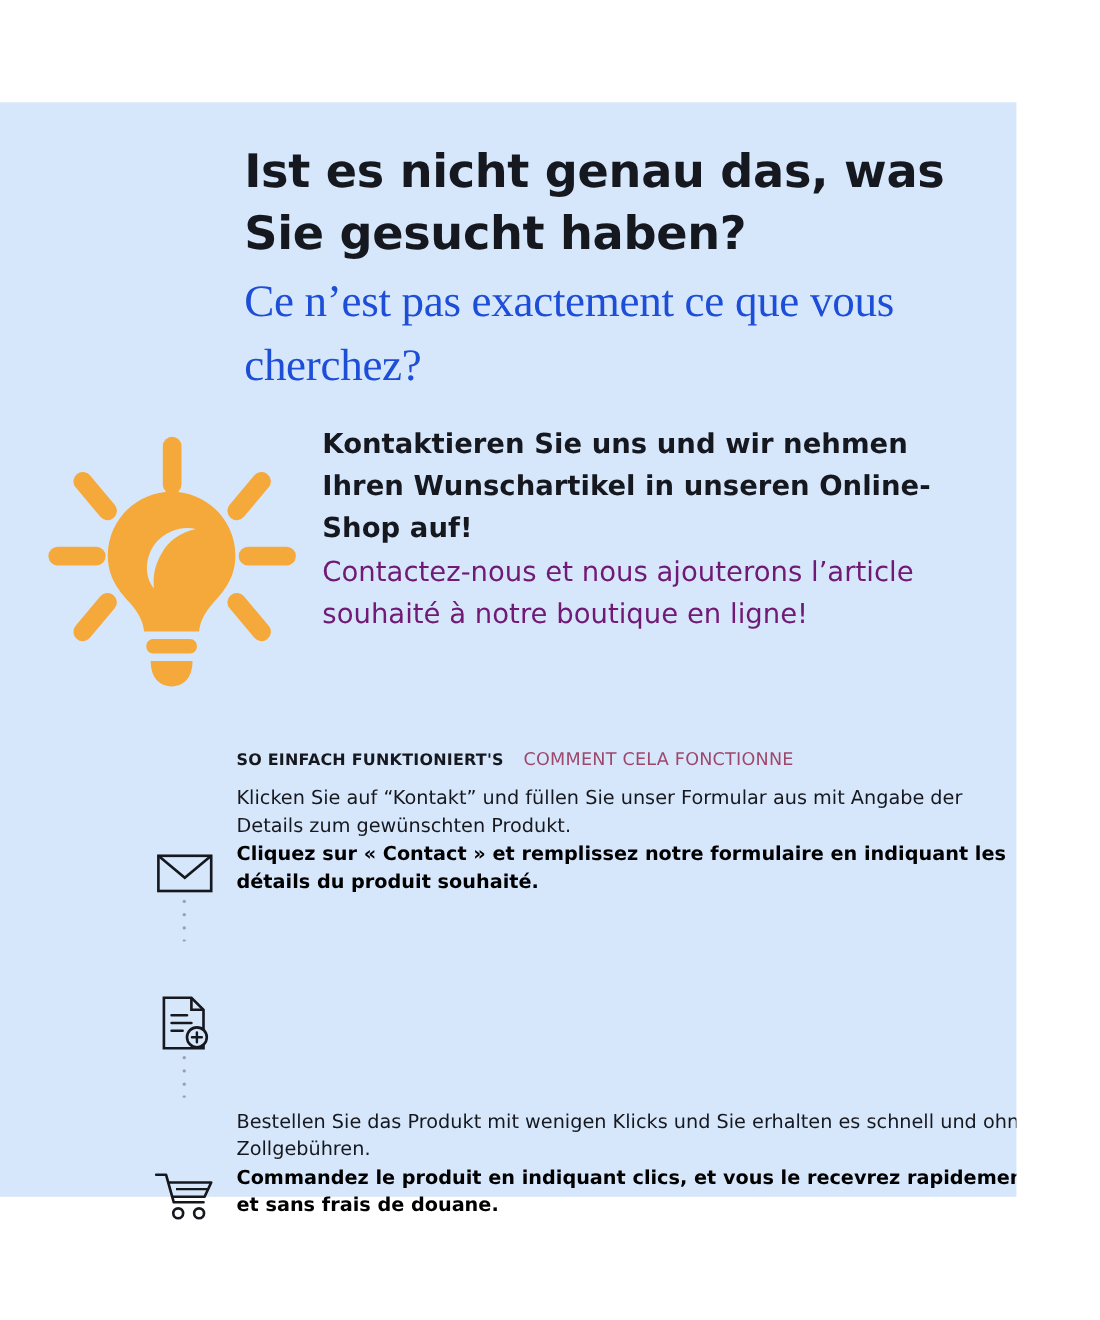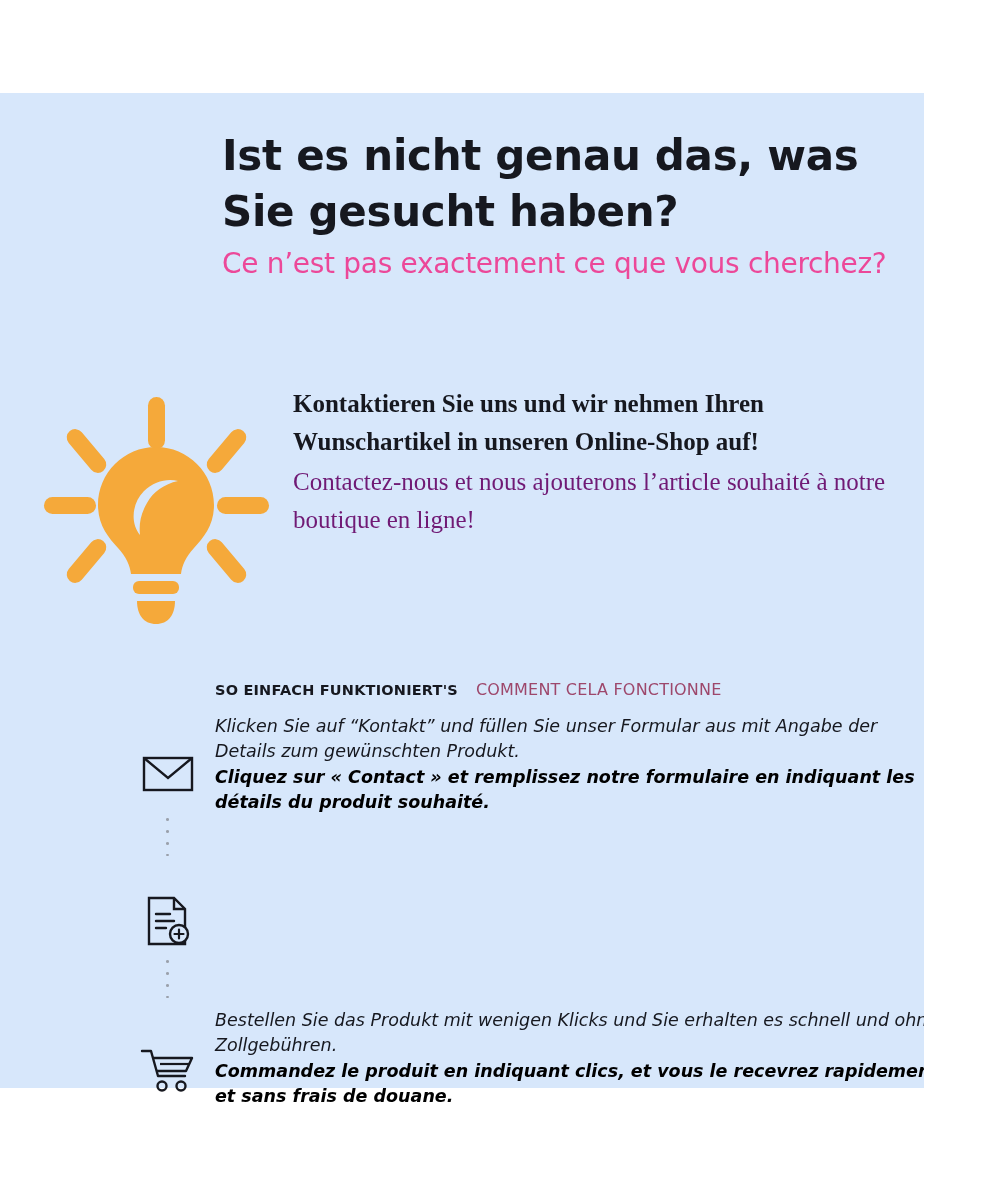--- a/index.html
+++ b/index.html
@@ -37,44 +37,44 @@
     width: 700px;
   }
   .headline .de {
     font-size: 42px;
     font-weight: 700;
     line-height: 1.33;
     color: #16181f;
     letter-spacing: -0.3px;
   }
   .headline .fr {
-    font-size: 28px;
+    font-size: 41px;
     font-weight: 400;
     line-height: 1.42;
-    color: #ec4899;
+    color: #1d4ed8;
     letter-spacing: -0.3px;
     margin-top: 4px;
+    font-family: Liberation Serif, serif;
   }
 
   
   .bulb {
     position: absolute;
     left: 36px;
     top: 385px;
     width: 240px;
     height: 250px;
   }
 
   
   .subtext {
     position: absolute;
     left: 293px;
     top: 385px;
     width: 600px;
-    font-family: Liberation Serif, serif;
   }
   .subtext .de {
     font-size: 25px;
     font-weight: 700;
     line-height: 1.52;
     color: #16181f;
   }
   .subtext .fr {
     font-size: 25px;
     font-weight: 400;
@@ -107,23 +107,22 @@
 
   .steps {
     position: absolute;
     left: 120px;
     top: 708px;
     width: 820px;
   }
   .step {
     position: relative;
     display: flex;
-    align-items: center;
+    align-items: flex-end;
     min-height: 96px;
-    font-style: italic;
   }
   .step-icon {
     width: 95px;
     flex: 0 0 95px;
     display: flex;
     justify-content: center;
     padding-top: 26px;
   }
   .step-body {
     flex: 1;

